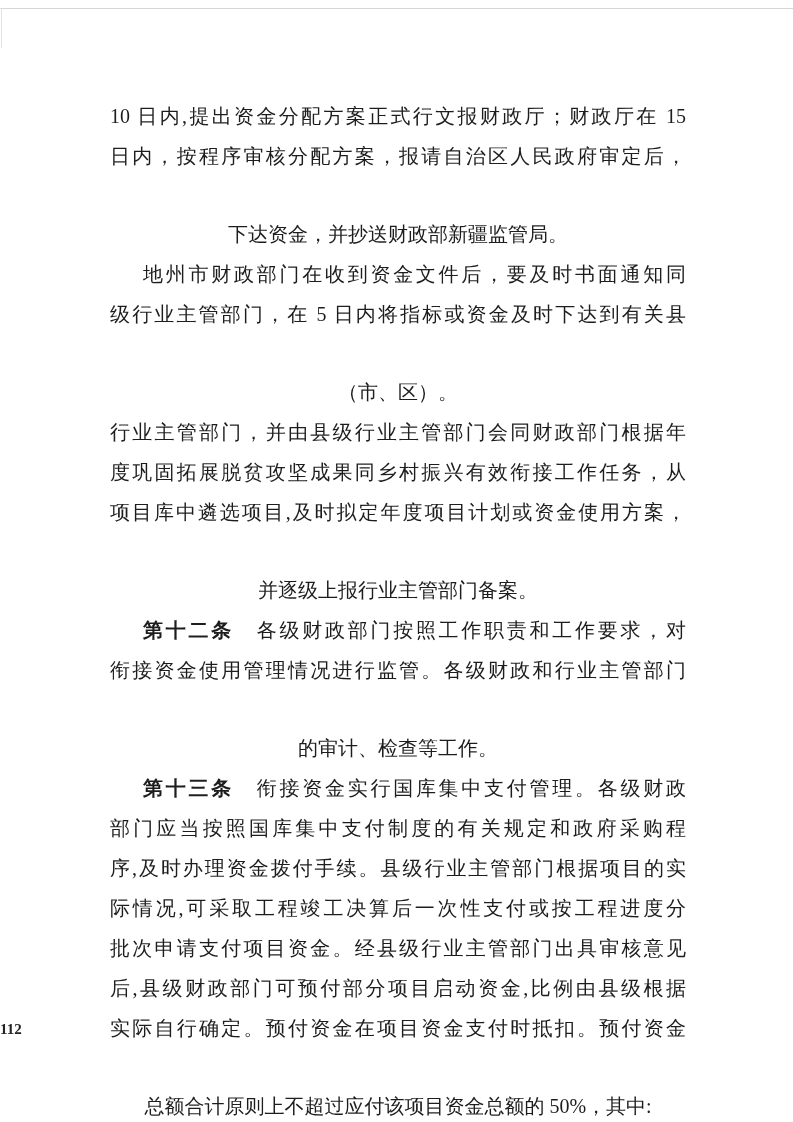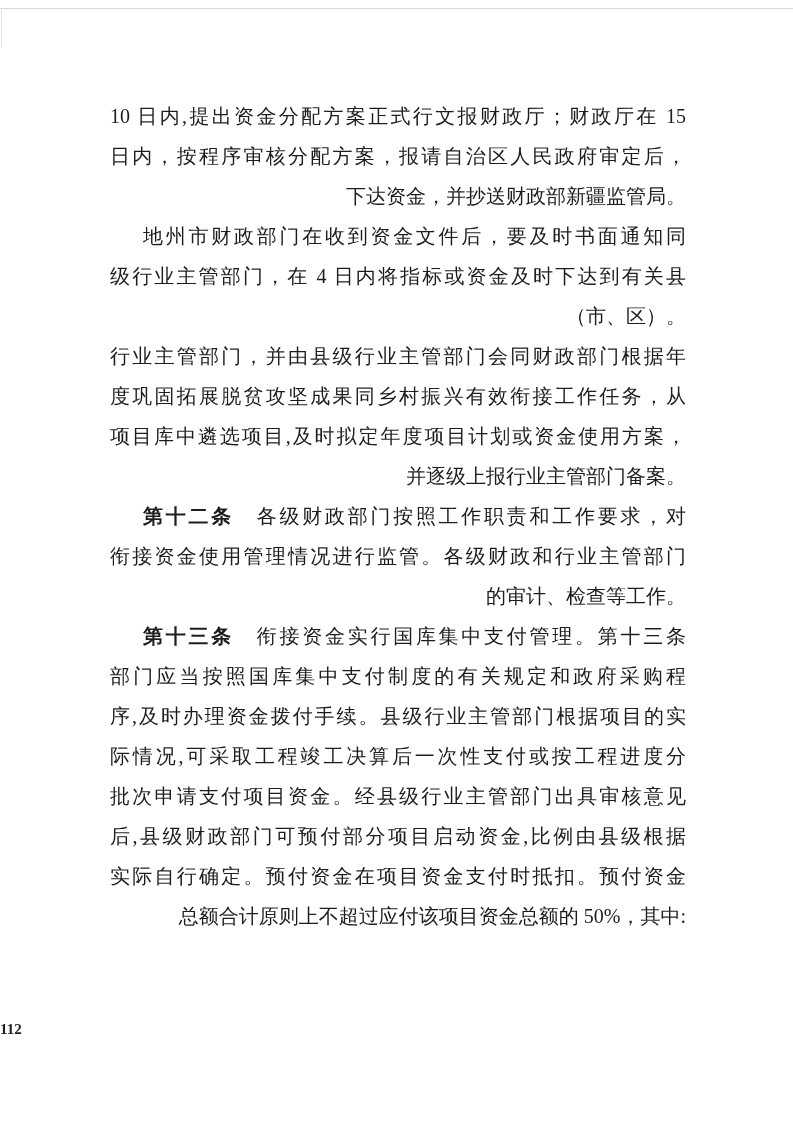--- a/index.html
+++ b/index.html
@@ -20,21 +20,21 @@
     position: absolute; top: 8px; left: 1px; width: 1px; height: 40px;
     background: #e2e2e2;
   }
   .body-text {
     position: absolute; left: 110px; top: 96px; width: 576px;
     font-size: 20px; line-height: 40px;
   }
   .para { margin: 0; padding: 0; }
   .line { height: 40px; overflow: visible; }
   .line.fill { text-align: justify; text-align-last: justify; }
-  .line.last { text-align: right; }
+  .line.last { text-align: center; margin-top: 38px; }
   .line.indent { text-indent: 33px; }
   .lead { font-weight: 700; }
   .page-number {
     position: absolute; top: 1019px; left: 0; width: 634px;
     text-align: left;
     font-size: 15px; line-height: 20px; font-weight: 700;
     color: #222222;
   }
 </style>
 </head>
@@ -44,36 +44,36 @@
   <div class="scan-line-top"></div>
   <div class="scan-line-left"></div>
   <div class="body-text" id="body-text">
       <div class="para">
         <div class="line fill">10 日内,提出资金分配方案正式行文报财政厅；财政厅在 15</div>
         <div class="line fill">日内，按程序审核分配方案，报请自治区人民政府审定后，</div>
         <div class="line last">下达资金，并抄送财政部新疆监管局。</div>
       </div>
       <div class="para">
         <div class="line fill indent">地州市财政部门在收到资金文件后，要及时书面通知同</div>
-        <div class="line fill">级行业主管部门，在 4 日内将指标或资金及时下达到有关县</div>
+        <div class="line fill">级行业主管部门，在 5 日内将指标或资金及时下达到有关县</div>
         <div class="line last">（市、区）。</div>
       </div>
       <div class="para">
         <div class="line fill">行业主管部门，并由县级行业主管部门会同财政部门根据年</div>
         <div class="line fill">度巩固拓展脱贫攻坚成果同乡村振兴有效衔接工作任务，从</div>
         <div class="line fill">项目库中遴选项目,及时拟定年度项目计划或资金使用方案，</div>
         <div class="line last">并逐级上报行业主管部门备案。</div>
       </div>
       <div class="para">
         <div class="line fill indent"><b class="lead">第十二条</b><span>　各级财政部门按照工作职责和工作要求，对</span></div>
         <div class="line fill">衔接资金使用管理情况进行监管。各级财政和行业主管部门</div>
         <div class="line last">的审计、检查等工作。</div>
       </div>
       <div class="para">
-        <div class="line fill indent"><b class="lead">第十三条</b><span>　衔接资金实行国库集中支付管理。第十三条</span></div>
+        <div class="line fill indent"><b class="lead">第十三条</b><span>　衔接资金实行国库集中支付管理。各级财政</span></div>
         <div class="line fill">部门应当按照国库集中支付制度的有关规定和政府采购程</div>
         <div class="line fill">序,及时办理资金拨付手续。县级行业主管部门根据项目的实</div>
         <div class="line fill">际情况,可采取工程竣工决算后一次性支付或按工程进度分</div>
         <div class="line fill">批次申请支付项目资金。经县级行业主管部门出具审核意见</div>
         <div class="line fill">后,县级财政部门可预付部分项目启动资金,比例由县级根据</div>
         <div class="line fill">实际自行确定。预付资金在项目资金支付时抵扣。预付资金</div>
         <div class="line last">总额合计原则上不超过应付该项目资金总额的 50%，其中:</div>
       </div>
     </div>
   <div class="page-number">112</div>

